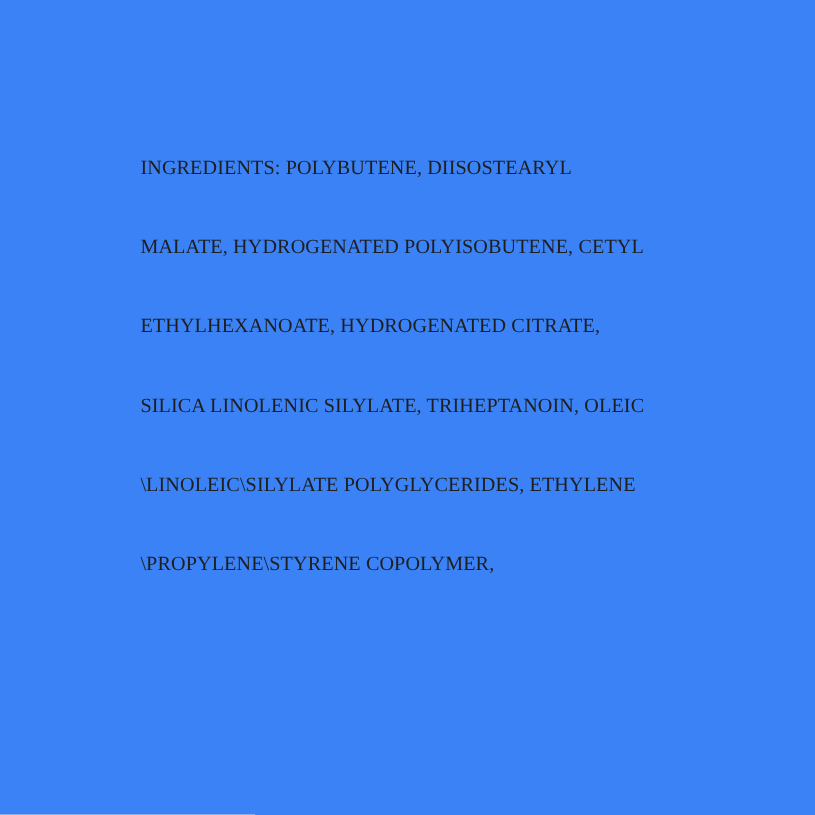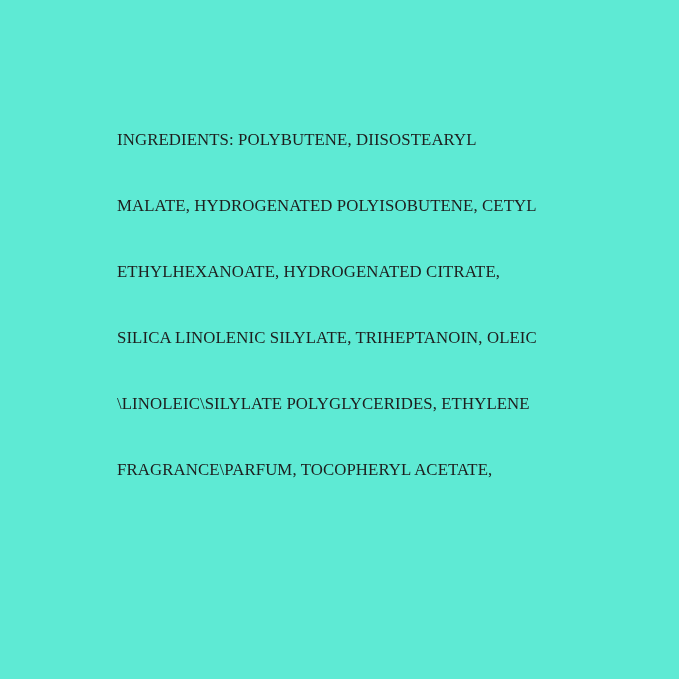--- a/index.html
+++ b/index.html
@@ -4,21 +4,21 @@
 <style>
   html, body {
     margin: 0;
     padding: 0;
     background: #ffffff;
   }
   .page {
     position: relative;
     width: 679px;
     height: 679px;
-    background: #5eead4;
+    background: #3b82f6;
     overflow: hidden;
     font-family: "Liberation Serif", "DejaVu Serif", serif;
   }
   .ingredients-block {
     position: absolute;
     left: 117px;
     top: 85px;
     width: 470px;
     color: #1e1e1e;
     font-size: 16.8px;
@@ -33,21 +33,21 @@
 </head>
 <body>
 
 <div class="page">
   <div class="ingredients-block">
     <div class="line">INGREDIENTS: POLYBUTENE, DIISOSTEARYL</div>
     <div class="line">MALATE, HYDROGENATED POLYISOBUTENE, CETYL</div>
     <div class="line">ETHYLHEXANOATE, HYDROGENATED CITRATE,</div>
     <div class="line">SILICA LINOLENIC SILYLATE, TRIHEPTANOIN, OLEIC</div>
     <div class="line">\LINOLEIC\SILYLATE POLYGLYCERIDES, ETHYLENE</div>
-    <div class="line">FRAGRANCE\PARFUM, TOCOPHERYL ACETATE,</div>
+    <div class="line">\PROPYLENE\STYRENE COPOLYMER,</div>
     
     
     
     
     
     
     
     
     
     

